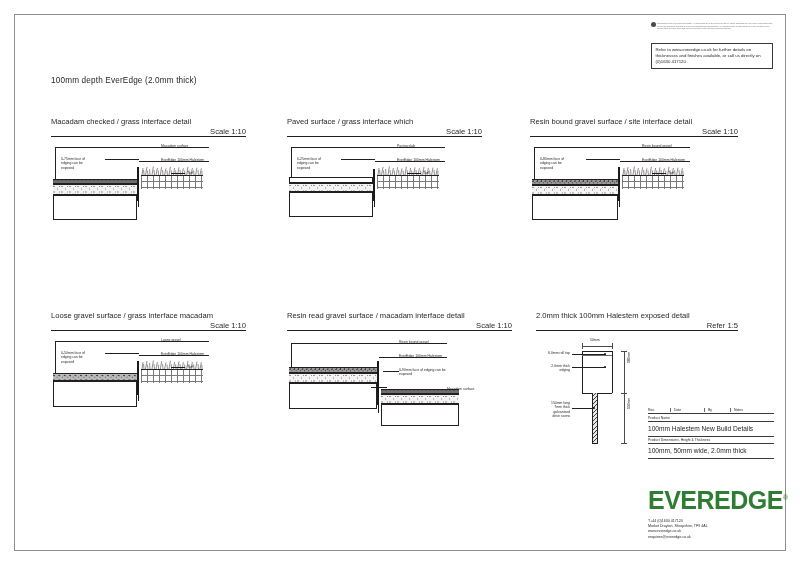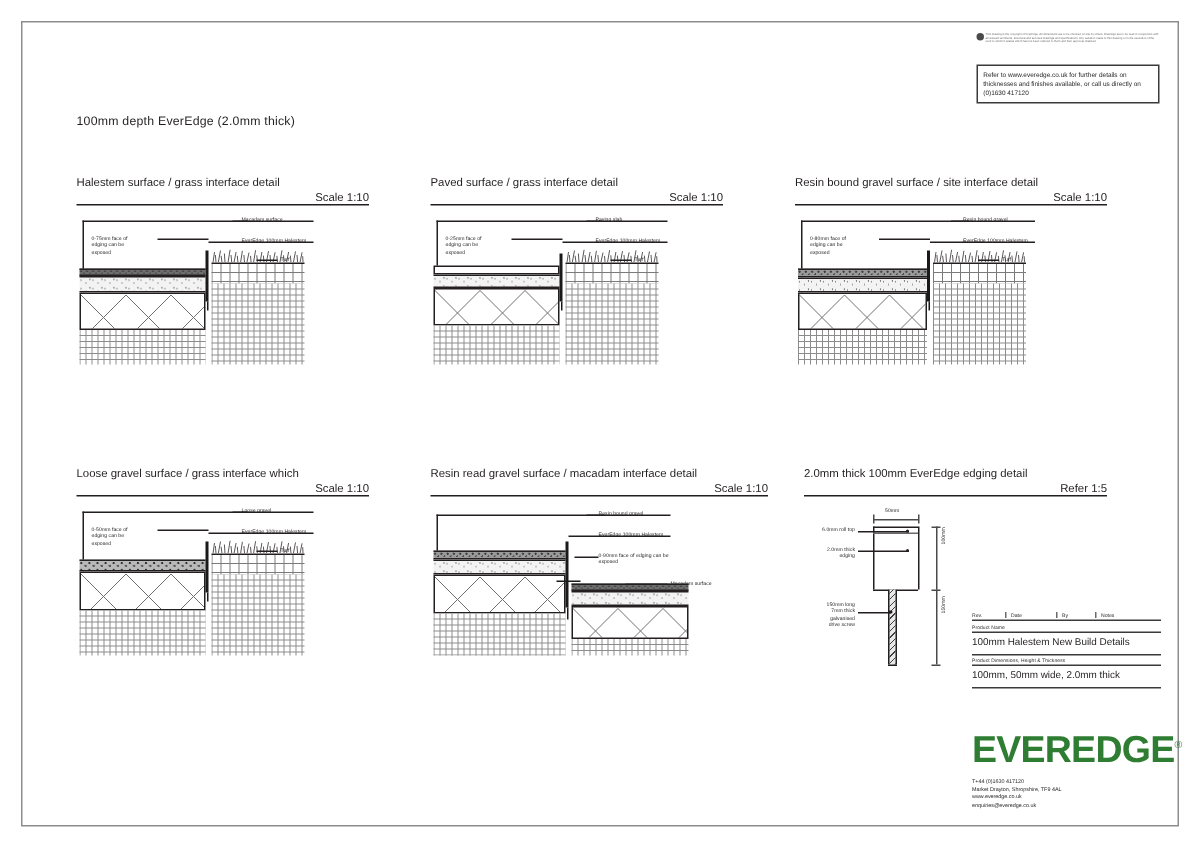--- a/index.html
+++ b/index.html
@@ -204,21 +204,21 @@
 <div id="sheet">
   <div id="border"></div>
 
   <div class="txt" id="sheet-title">100mm depth EverEdge (2.0mm thick)</div>
 
   <div id="copy-icon"></div>
   <div id="copyright" style="padding-left:6px;">This drawing is the copyright of EverEdge.  All dimensions are to be checked on site by others.  Drawings are to be read in conjunction with all relevant architects, structural and services drawings and specifications.  Any variation made to this drawing or in the execution of the work to which it relates which has not been referred to them and their approval obtained.</div>
   <div id="notes-box">Refer to www.everedge.co.uk for further details on thicknesses and finishes available, or call us directly on (0)1630 417120</div>
 
   <div class="panel" style="left:51px; top:117px; width:195px; height:160px;">
-    <div class="panel-title">Halestem surface / grass interface detail</div>
+    <div class="panel-title">Macadam checked / grass interface detail</div>
     <div class="panel-scale">Scale 1:10</div>
     <div class="panel-rule" style="width:195px;"></div>
 
     <div class="ln hln" style="left:4px; top:30px; width:110px;"></div>
     <div class="ln vln" style="left:4px; top:30px; height:58px;"></div>
 
     <div class="leader" style="left:104px; top:30px; width:54px;"></div>
     <div class="lbl" style="left:110px; top:26.5px;">Macadam surface</div>
 
     <div class="leader" style="left:88px; top:44px; width:70px;"></div>
@@ -260,21 +260,21 @@
     <div class="h-soil" style="left:90px; top:58px; width:62px; height:14px; border-top:.6px solid #231f20;"></div>
 
     <div class="h-weave" style="left:90px; top:72px; width:62px; height:54px;"></div>
 
     <div class="edge-plate" style="left:86px; top:50px; width:2px; height:34px;"></div>
 
     <div class="ln vln" style="left:87px; top:84px; height:6px; background:#1a1a1a;"></div>
   </div>
 
   <div class="panel" style="left:287px; top:117px; width:195px; height:160px;">
-    <div class="panel-title">Paved surface / grass interface detail</div>
+    <div class="panel-title">Paved surface / grass interface which</div>
     <div class="panel-scale">Scale 1:10</div>
     <div class="panel-rule" style="width:195px;"></div>
 
     <div class="ln hln" style="left:4px; top:30px; width:110px;"></div>
     <div class="ln vln" style="left:4px; top:30px; height:58px;"></div>
 
     <div class="leader" style="left:104px; top:30px; width:54px;"></div>
     <div class="lbl" style="left:110px; top:26.5px;">Paving slab</div>
 
     <div class="leader" style="left:88px; top:44px; width:70px;"></div>
@@ -361,21 +361,21 @@
       </svg>
     </div>
     <div class="h-soil" style="left:92px; top:58px; width:62px; height:14px; border-top:.6px solid #231f20;"></div>
     <div class="h-weave" style="left:92px; top:72px; width:62px; height:54px;"></div>
 
     <div class="edge-plate" style="left:88px; top:50px; width:2px; height:34px;"></div>
     <div class="ln vln" style="left:89px; top:84px; height:6px; background:#1a1a1a;"></div>
   </div>
 
   <div class="panel" style="left:51px; top:311px; width:195px; height:160px;">
-    <div class="panel-title">Loose gravel surface / grass interface which</div>
+    <div class="panel-title">Loose gravel surface / grass interface macadam</div>
     <div class="panel-scale">Scale 1:10</div>
     <div class="panel-rule" style="width:195px;"></div>
 
     <div class="ln hln" style="left:4px; top:30px; width:110px;"></div>
     <div class="ln vln" style="left:4px; top:30px; height:58px;"></div>
 
     <div class="leader" style="left:104px; top:30px; width:54px;"></div>
     <div class="lbl" style="left:110px; top:26.5px;">Loose gravel</div>
 
     <div class="leader" style="left:88px; top:44px; width:70px;"></div>
@@ -446,21 +446,21 @@
     <div class="h-conc" style="left:94px; top:83px; width:78px; height:10px;"></div>
     <div class="h-sub" style="left:94px; top:93px; width:78px; height:22px;"></div>
     <div class="h-weave" style="left:94px; top:115px; width:78px; height:11px;"></div>
 
     <div class="edge-plate" style="left:90px; top:50px; width:2.2px; height:44px;"></div>
     <div class="ln vln" style="left:91px; top:94px; height:8px; background:#1a1a1a;"></div>
     <div class="ln hln" style="left:84px; top:76px; width:16px; background:#1a1a1a;"></div>
   </div>
 
   <div class="panel" style="left:536px; top:311px; width:202px; height:170px;">
-    <div class="panel-title">2.0mm thick 100mm EverEdge edging detail</div>
+    <div class="panel-title">2.0mm thick 100mm Halestem exposed detail</div>
     <div class="panel-scale">Refer 1:5</div>
     <div class="panel-rule" style="width:202px;"></div>
 
     <div class="ln hln" style="left:46px; top:35px; width:30px; background:#4a4a4a;"></div>
     <div class="ln vln" style="left:46px; top:32px; height:6px; background:#4a4a4a;"></div>
     <div class="ln vln" style="left:76px; top:32px; height:6px; background:#4a4a4a;"></div>
     <div class="lbl" style="left:54px; top:27px;">50mm</div>
 
     <div class="ln vln" style="left:46px; top:40px; height:42px;"></div>
     <div class="ln vln" style="left:76px; top:40px; height:42px;"></div>

